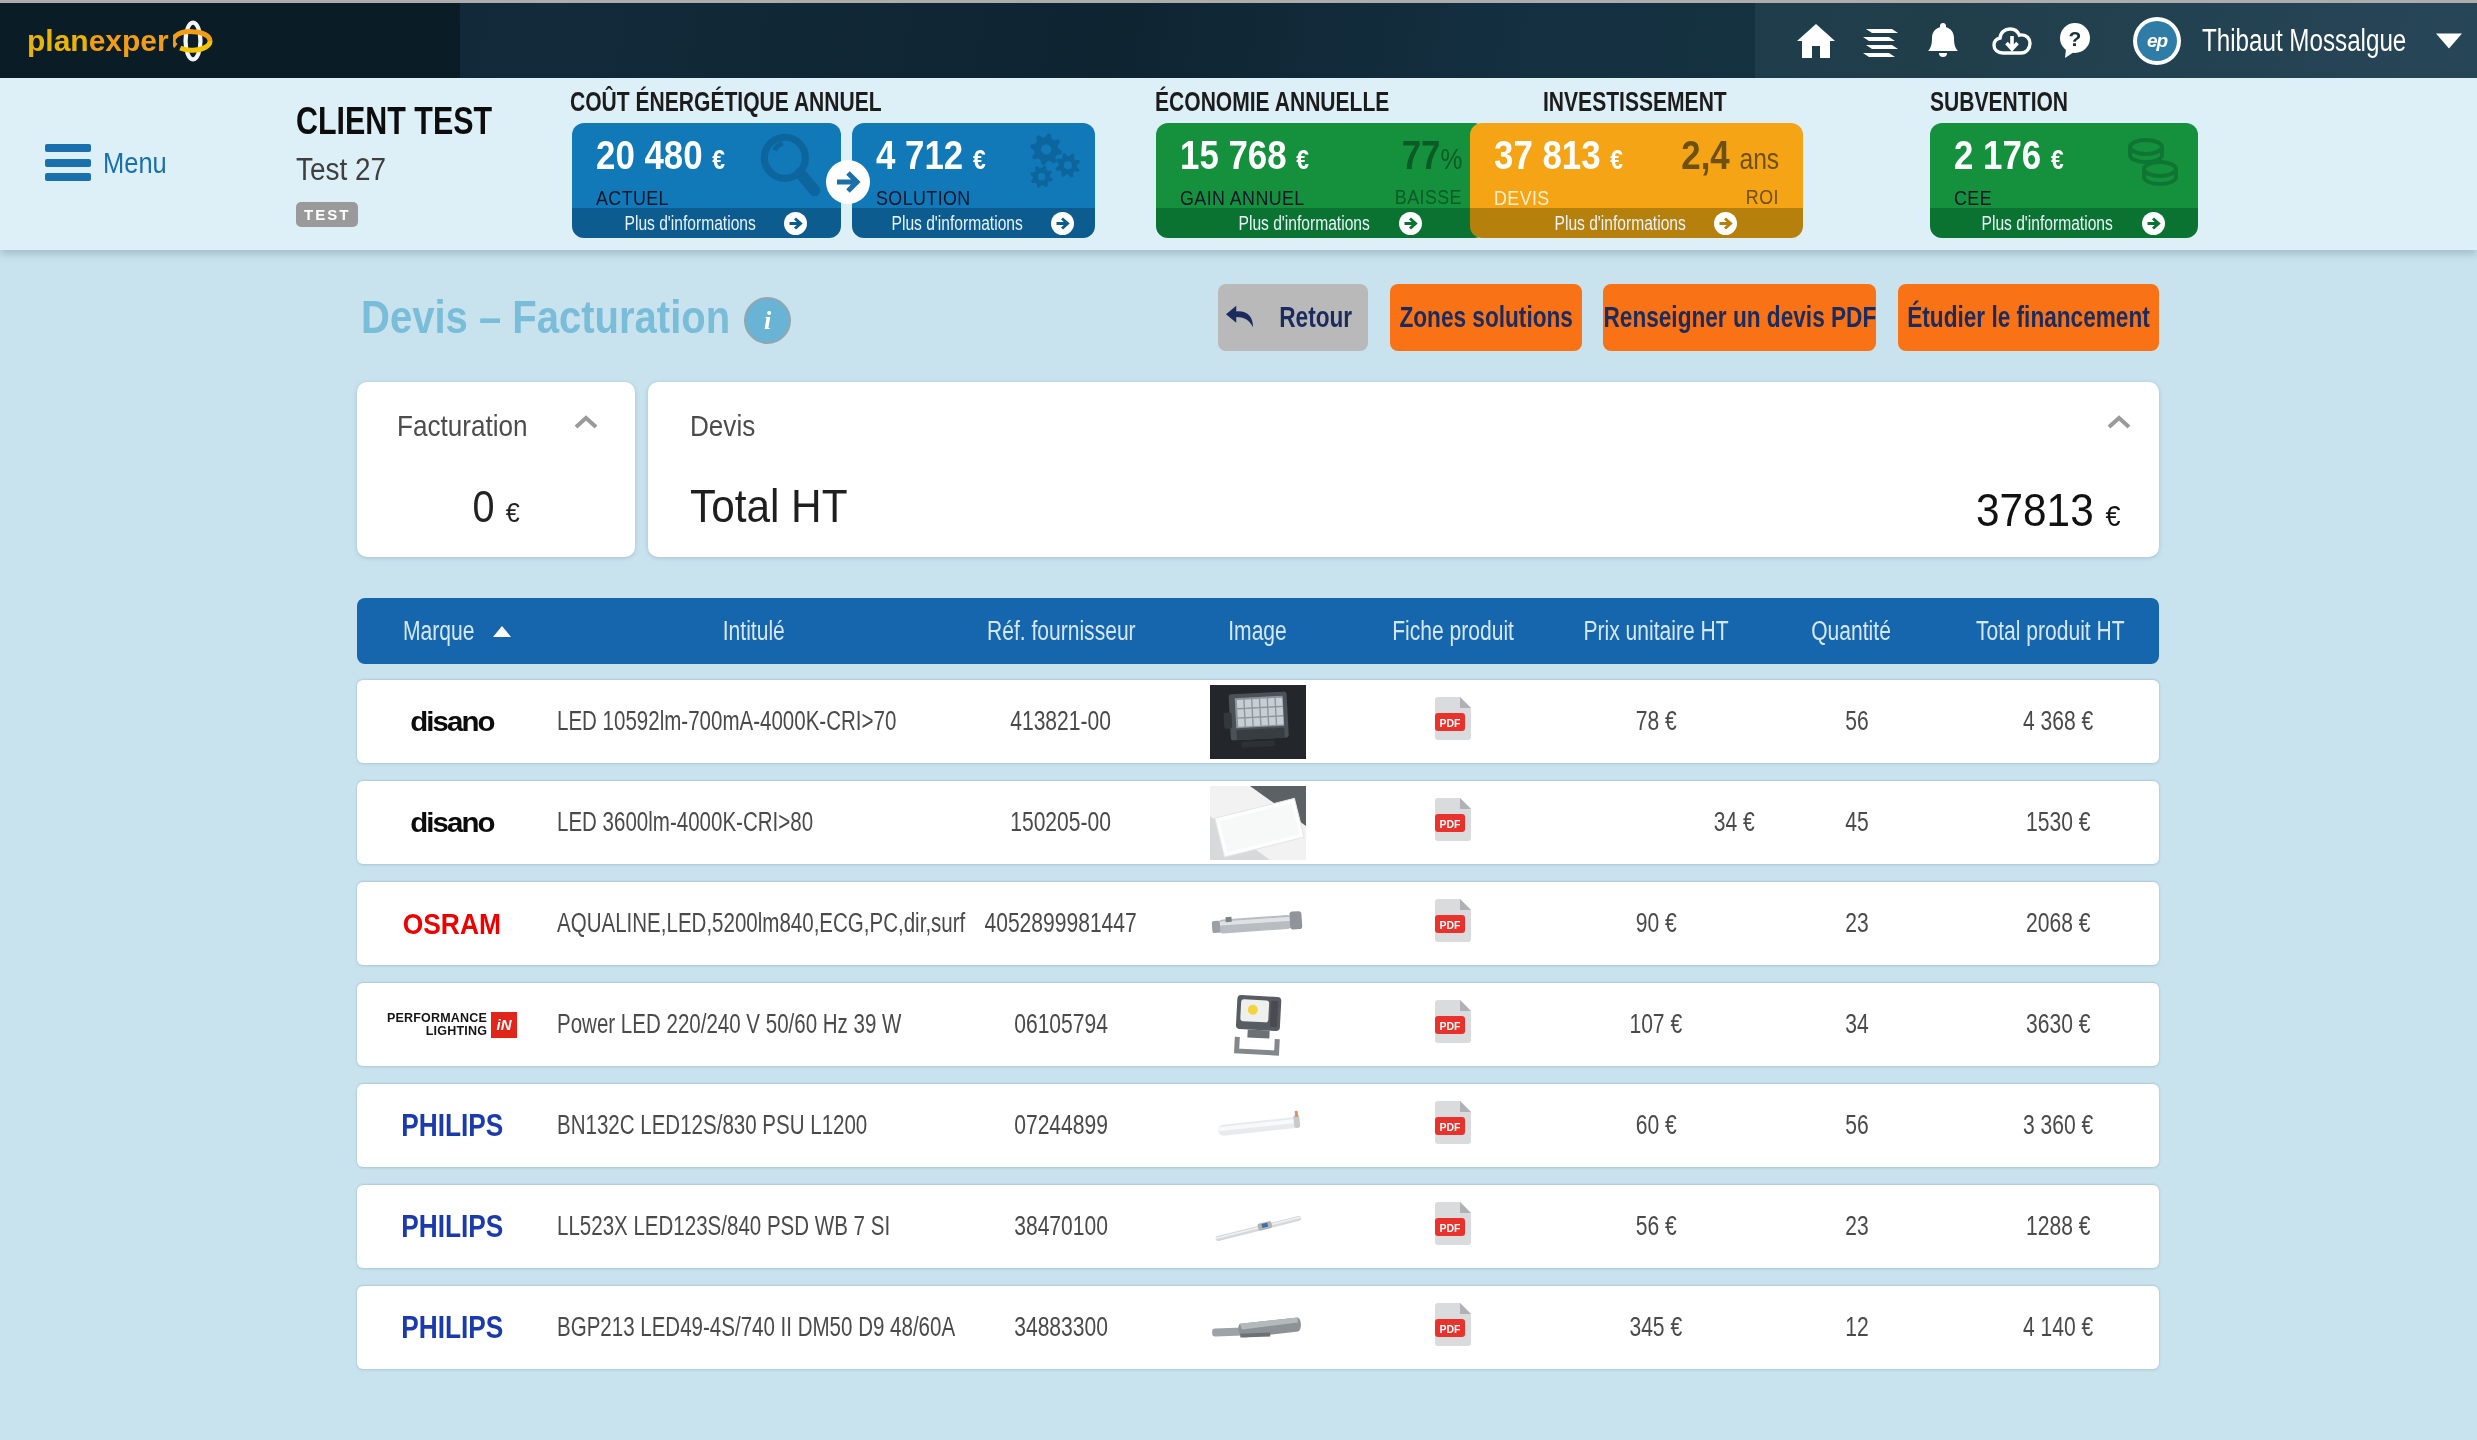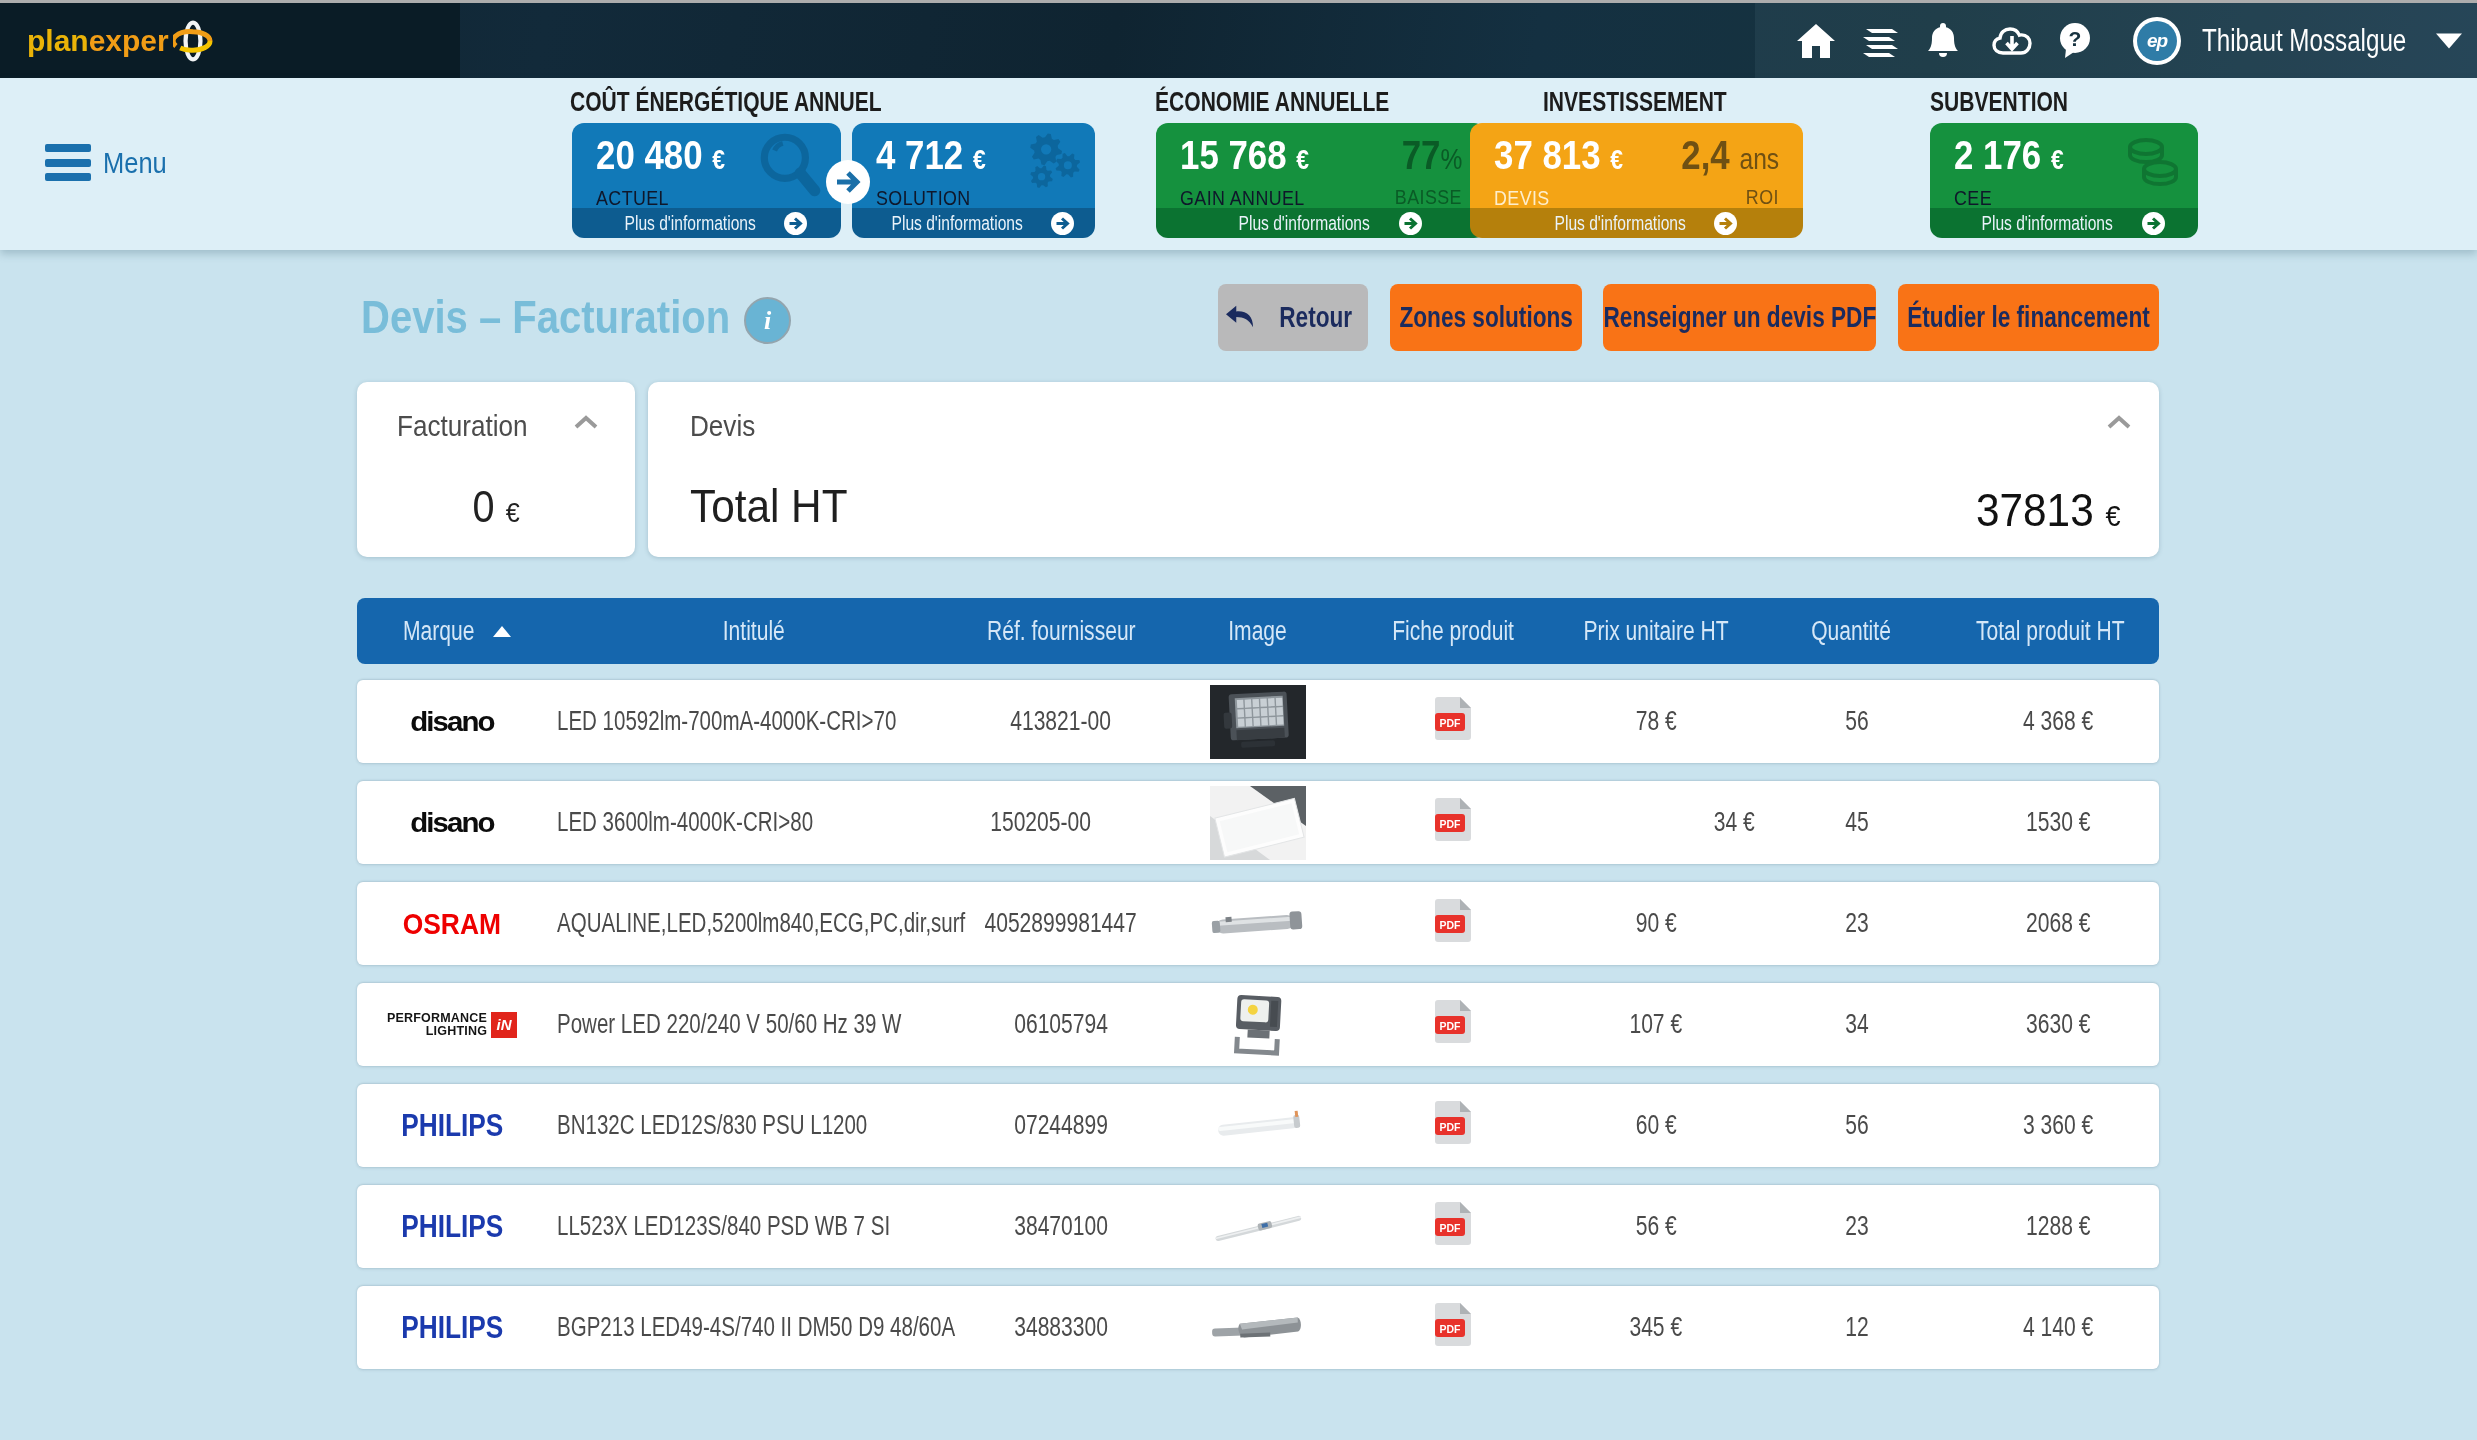--- a/index.html
+++ b/index.html
@@ -177,20 +177,25 @@
 <div class="subheader">
   <div class="menu-wrap">
     <span class="hamburger">
         <span></span>
         <span></span>
         <span></span>
       </span>
     <span class="menu-label"><span class="n n85 nl">Menu</span></span>
   </div>
 
+  <div class="client-block">
+    <div class="client-name"><span class="n nl">CLIENT TEST</span></div>
+    <div class="client-project"><span class="n n90 nl">Test 27</span></div>
+    <span class="client-badge">TEST</span>
+  </div>
 
   <div class="kpi-label" style="left:570px;"><span class="n nl">COÛT ÉNERGÉTIQUE ANNUEL</span></div>
   <div class="kpi-card kpi-blue" style="left:572px; width:269px;">
     <div class="kpi-main">
       <div class="kpi-value"><span class="n n85 nl"><span>20 480</span> <span class="eur">€</span></span></div>
       <div class="kpi-sub"><span class="n n85 nl">ACTUEL</span></div>
       <svg class="kpi-icon" style="right:14px; top:6px;" width="74" height="74" viewBox="0 0 72 72">
         <g stroke="#0a5a8c" stroke-width="7" fill="none" opacity="0.6">
           <circle cx="31" cy="28" r="20"></circle>
           <path d="M21 21 a12 12 0 0 1 8 -7" stroke-width="5"></path>
@@ -422,21 +427,21 @@
         <span class="n" style="margin-left:16px;">4 368 €</span>
       </div>
     </div>
     <div class="trow" style="top: 781px;">
       <div class="td " style="left:0px;width:190px;">
         <span class="brand-disano">disano</span>
       </div>
       <div class="td td-left" style="left:190px;width:414px;">
         <span class="n n76 nl" style="margin-left:10px;">LED 3600lm-4000K-CRI&gt;80</span>
       </div>
-      <div class="td " style="left:584px;width:200px;">
+      <div class="td " style="left:604px;width:200px;">
         <span class="n">150205-00</span>
       </div>
       <div class="td " style="left:804px;width:194px;">
         <span class="img-box">
           <svg viewBox="0 0 96 74">
             <rect width="96" height="74" fill="#f2f2f2"></rect>
    <path d="M96 0 L96 40 L40 0 Z" fill="#5c6165"></path>
    <path d="M0 74 L0 30 L60 74 Z" fill="#d7d9da"></path>
    <g transform="rotate(-14 48 40)">
               <rect x="8" y="22" width="82" height="40" fill="#fdfdfd" stroke="#e3e5e6"></rect>

